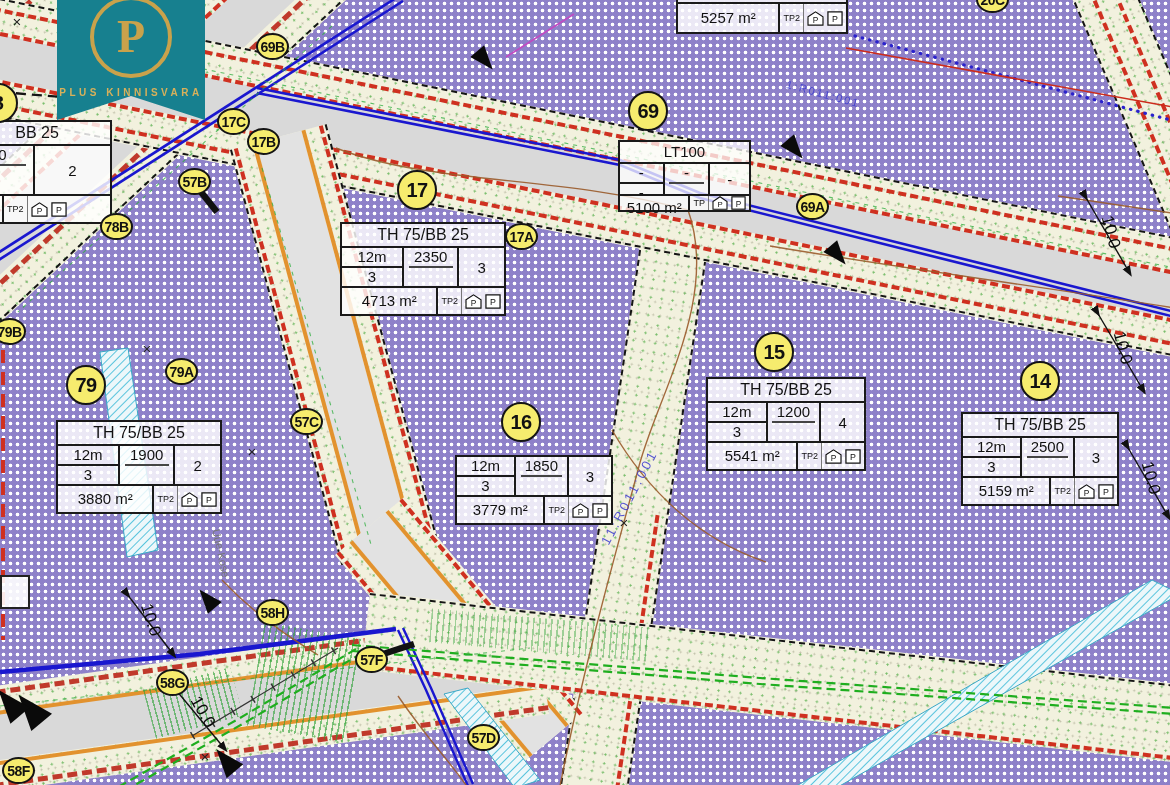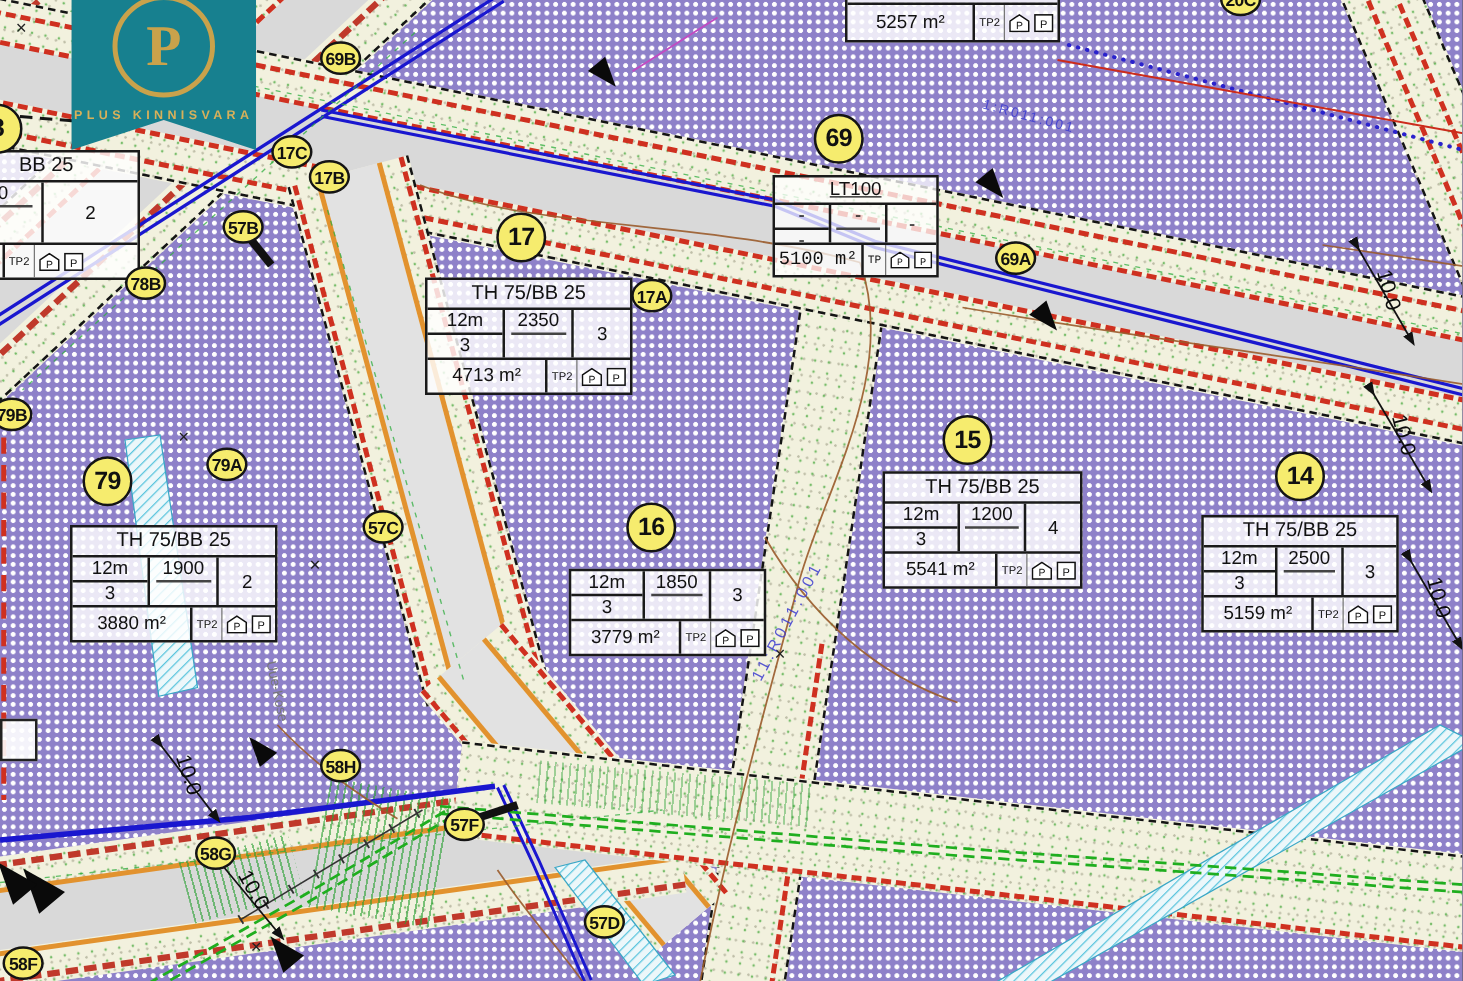--- a/index.html
+++ b/index.html
@@ -375,32 +375,32 @@
           </svg>
         <svg width="16" height="15" viewBox="0 0 18 17">
             <rect x="1" y="1" width="16" height="15" fill="#fff" stroke="#111" stroke-width="1.4"></rect>
             <text x="9" y="13" font-size="10" text-anchor="middle" fill="#111">P</text>
           </svg>
       </div>
     </div>
   </div>
 
   <div class="ptable" style="left:618px;top:140px;width:133px;background:rgba(255,255,255,.75);">
-    <div class="pt-title" style="font-size:15px;line-height:20px;text-decoration:underline;">LT100</div>
+    <div class="pt-title" style="font-size:15px;line-height:20px;">LT100</div>
     <div class="pt-mid" style="height:30px;">
       <div class="pt-c1" style="width:33%;">
           <div class="t">-</div>
           <div class="b">-</div>
         </div>
       <div class="pt-c2" style="width:34%;">
           <div class="val">-</div>
         </div>
       <div class="pt-c3">-</div>
     </div>
-    <div class="pt-bot" style="height:24px;font-family:Liberation Mono, monospace;">
+    <div class="pt-bot" style="height:14px;">
       <div class="pt-area" style="line-height:24px;">5100 m²</div>
       <div class="pt-tp">TP</div>
       <div class="pt-ics">
         <svg width="16" height="14" viewBox="0 0 20 18">
             <path d="M1 7 L10 1 L19 7 V17 H1 Z" fill="#fff" stroke="#111" stroke-width="1.4"></path>
             <text x="10" y="14.5" font-size="10" text-anchor="middle" fill="#111">P</text>
           </svg>
         <svg width="15" height="14" viewBox="0 0 18 17">
             <rect x="1" y="1" width="16" height="15" fill="#fff" stroke="#111" stroke-width="1.4"></rect>
             <text x="9" y="13" font-size="10" text-anchor="middle" fill="#111">P</text>
@@ -461,21 +461,21 @@
   <div class="mk s" style="left:505px;top:223px;">17A</div>
   <div class="mk s" style="left:796px;top:193px;">69A</div>
   <div class="mk s" style="left:256px;top:599px;">58H</div>
   <div class="mk s" style="left:156px;top:669px;">58G</div>
   <div class="mk s" style="left:355px;top:646px;">57F</div>
   <div class="mk s" style="left:467px;top:724px;">57D</div>
   <div class="mk s" style="left:2px;top:757px;">58F</div>
   <div class="mk s" style="left:976px;top:-14px;">20C</div>
   <div class="mk L" style="left:66px;top:365px;">79</div>
   <div class="mk L" style="left:397px;top:170px;text-align:right;">17</div>
-  <div class="mk L" style="left:651px;top:91px;">69</div>
+  <div class="mk L" style="left:628px;top:91px;">69</div>
   <div class="mk L" style="left:501px;top:402px;">16</div>
   <div class="mk L" style="left:754px;top:332px;">15</div>
   <div class="mk L" style="left:1020px;top:361px;">14</div>
   <div class="mk L" style="left:-22px;top:83px;">8</div>
 
   <div id="logo">
     <div class="ring">
       <div class="mono">P</div>
     </div>
     <div class="lname">PLUS KINNISVARA</div>

